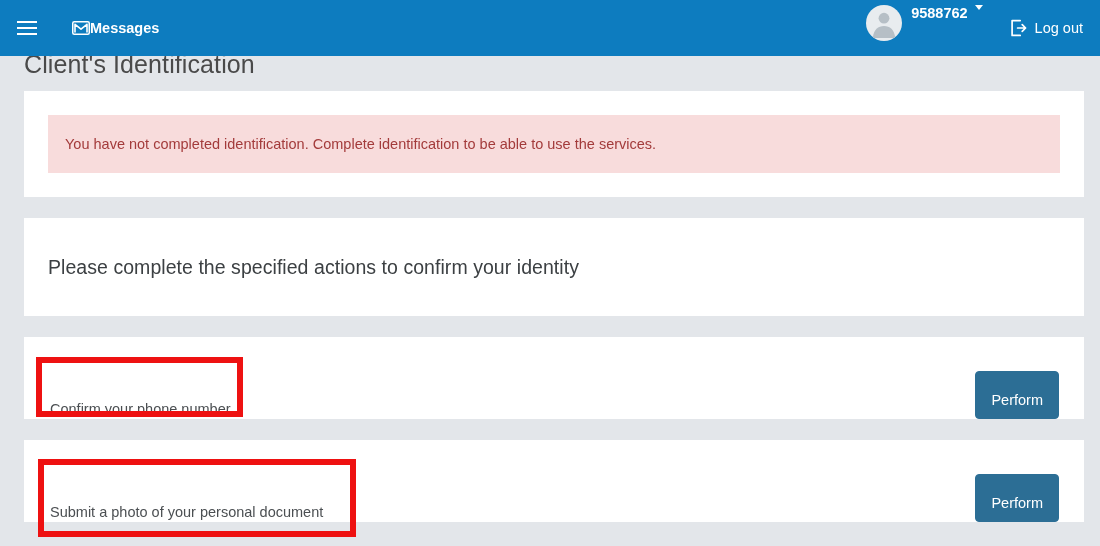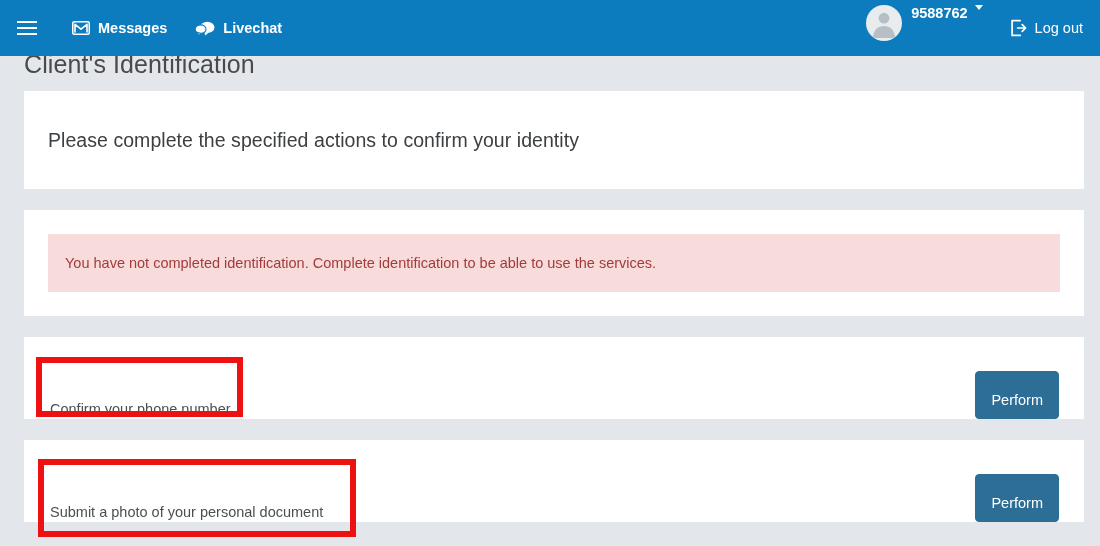--- a/index.html
+++ b/index.html
@@ -141,21 +141,21 @@
   .hamburger span {
     display: block;
     width: 20px;
     height: 2px;
     background: #ffffff;
   }
 
   .nav-link {
     display: flex;
     align-items: center;
-    gap: 8px;
+    gap: 0;
     color: #ffffff;
     font-size: 14.5px;
     font-weight: bold;
     text-decoration: none;
     padding: 0 14px;
     height: 56px;
     cursor: pointer;
     white-space: nowrap;
   }
   .nav-link.first { margin-left: 12px; }
@@ -211,26 +211,26 @@
 </style>
 </head>
 <body>
 
 <div class="page">
 
   <h1 class="page-title">Client's Identification</h1>
 
   <div class="content">
 
+    <div class="card card-alert">
+      <div class="alert">You have not completed identification. Complete identification to be able to use the services.</div>
+    </div>
+
     <div class="card card-heading">
       <div class="heading-text">Please complete the specified actions to confirm your identity</div>
-    </div>
-
-    <div class="card card-alert">
-      <div class="alert">You have not completed identification. Complete identification to be able to use the services.</div>
     </div>
 
     <div class="card card-action">
       <div class="action-label">Confirm your phone number</div>
       <button class="btn-perform">Perform</button>
     </div>
 
     <div class="card card-action">
       <div class="action-label">Submit a photo of your personal document</div>
       <button class="btn-perform">Perform</button>
@@ -255,31 +255,20 @@
     <a class="nav-link first">
       <span class="nav-icon">
         <svg width="18" height="14" viewBox="0 0 18 14">
           <rect x="0.75" y="0.75" width="16.5" height="12.5" rx="1.5" fill="none" stroke="#ffffff" stroke-width="1.5"></rect>
           <path d="M3 3.4 L3 11 M15 3.4 L15 11 M3 3.4 L9 8.2 L15 3.4" fill="none" stroke="#ffffff" stroke-width="1.6" stroke-linejoin="round" stroke-linecap="round"></path>
         </svg>
       </span>
       <span>Messages</span>
     </a>
 
-    <a class="nav-link">
-      <span class="nav-icon">
-        <svg width="20" height="15" viewBox="0 0 20 15">
-          <ellipse cx="12.3" cy="6.4" rx="7.2" ry="5.6" fill="#ffffff"></ellipse>
-          <path d="M9 11.2 L10.5 14.4 L13.6 11.6 Z" fill="#ffffff"></path>
-          <ellipse cx="5.6" cy="8.2" rx="5.4" ry="4.3" fill="#ffffff" stroke="#0d7cbf" stroke-width="1.1"></ellipse>
-          <path d="M3.4 11.6 L2.4 14.2 L6.2 12.4 Z" fill="#ffffff" stroke="#0d7cbf" stroke-width="1"></path>
-        </svg>
-      </span>
-      <span>Livechat</span>
-    </a>
   </div>
 
   <div class="nav-right">
 
     <div class="user-menu">
       <span class="avatar">
         <svg width="36" height="36" viewBox="0 0 36 36">
           <circle cx="18" cy="13.2" r="5.4" fill="#b6bfc6"></circle>
           <path d="M6.8 33 C7.6 24.6 12.2 21 18 21 C23.8 21 28.4 24.6 29.2 33 Z" fill="#b6bfc6"></path>
         </svg>

